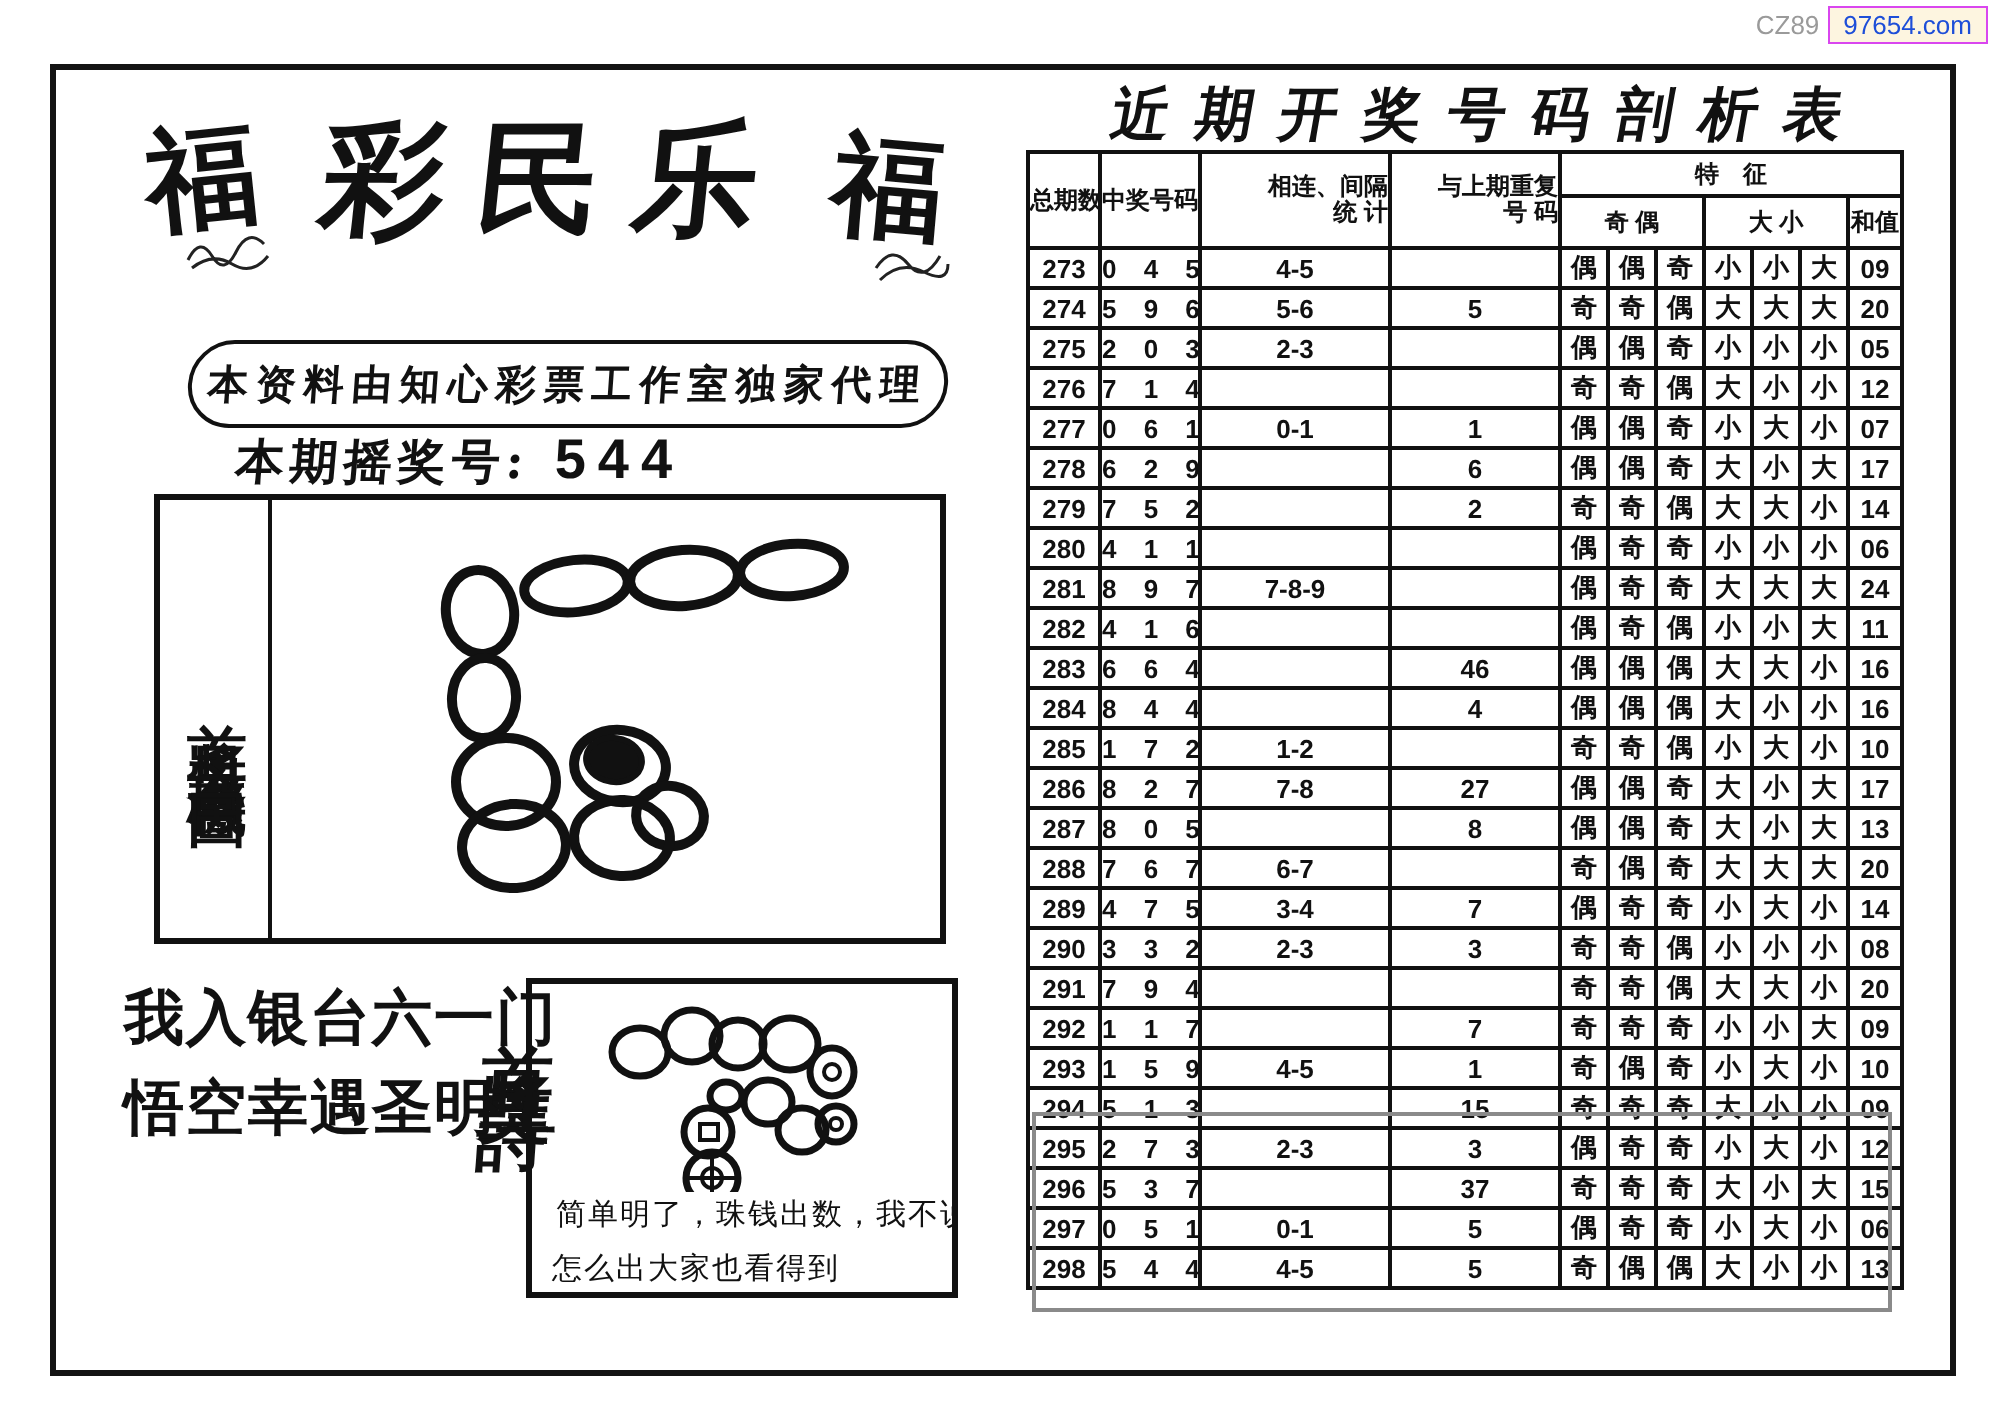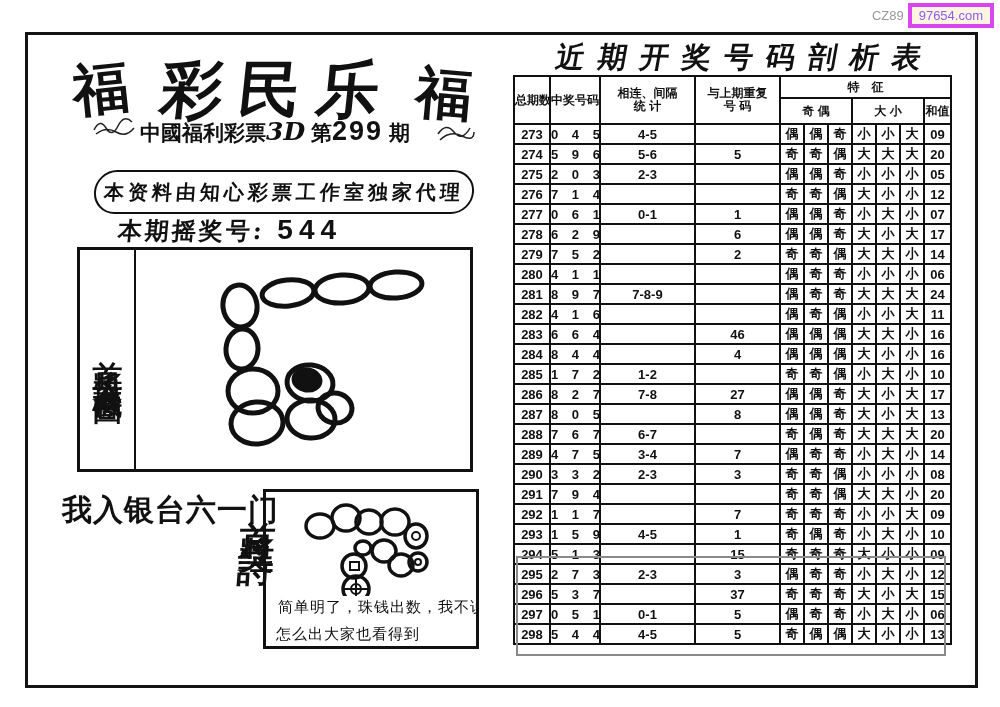--- a/index.html
+++ b/index.html
@@ -2,21 +2,21 @@
 <html><head>
 <meta charset="utf-8">
 <style>
   html,body{margin:0;padding:0;background:#fff;}
   #page{position:relative;width:1000px;height:707px;background:#fff;overflow:hidden;
         font-family:"Liberation Sans",sans-serif;color:#111;text-decoration:underline;}
 
   
   #watermark{position:absolute;top:3px;right:6px;display:flex;align-items:center;gap:4px;}
   #watermark .wm-prefix{color:#9a9a9a;font-size:13px;}
-  #watermark .wm-site{border:4px solid #d946ef;background:#fdf5e0;color:#8b5cf6;
+  #watermark .wm-site{border:1px solid #d946ef;background:#fdf5e0;color:#1d4ed8;
         font-size:13px;padding:1px 7px;}
 
   
   #frame{position:absolute;left:25px;top:32px;width:947px;height:650px;border:3px solid #141414;}
 
   
   .fu{position:absolute;font-family:"DejaVu Serif",serif;font-weight:900;font-size:56px;}
   #fu-left{left:73px;top:52px;transform:rotate(-6deg);}
   #fu-right{left:416px;top:57px;transform:rotate(5deg);}
   .scribble{position:absolute;}
@@ -61,21 +61,21 @@
   #table-title{position:absolute;left:540px;top:38px;width:410px;text-align:center;
         font-family:"DejaVu Serif",serif;font-weight:900;font-size:29px;letter-spacing:13px;
         transform:skewX(-10deg);white-space:nowrap;}
   #analysis-table{position:absolute;left:513px;top:75px;border-collapse:collapse;table-layout:fixed;
         width:437px;}
   #analysis-table th,#analysis-table td{border:2px solid #111;padding:0;text-align:center;
         font-weight:700;overflow:hidden;white-space:nowrap;}
   #analysis-table th{font-size:12px;line-height:13px;}
   #analysis-table td{font-size:13px;height:14.6px;}
   #analysis-table td.numbers-cell{letter-spacing:5px;}
-  #analysis-table th .h2{display:block;}
+  #analysis-table th .h2{display:block;text-align:right;}
   #empty-note-box{position:absolute;left:516px;top:556px;width:426px;height:96px;border:2px solid #8a8a8a;}
   .art-svg{position:absolute;left:0;top:0;}
 </style>
 </head>
 <body>
 
 <div id="page">
 
   <div id="watermark">
     <span class="wm-prefix">CZ89</span>
@@ -87,25 +87,20 @@
   <div id="fu-left" class="fu">福</div>
   <svg class="scribble" style="left:92px;top:112px;" width="44" height="26">
     <path d="M2 18 Q8 6 14 16 T26 14 T40 10 M4 22 Q14 14 24 20 T42 16" stroke="#222" stroke-width="1.5" fill="none"></path>
   </svg>
   <div id="main-title">彩民乐</div>
   <div id="fu-right" class="fu">福</div>
   <svg class="scribble" style="left:436px;top:118px;" width="40" height="26">
     <path d="M2 16 Q10 4 18 14 T34 10 M4 22 Q14 12 26 18 T38 14" stroke="#222" stroke-width="1.5" fill="none"></path>
   </svg>
 
-  <div id="subtitle">
-    <span>中國福利彩票</span><span class="sub-3d">3D</span>
-    <span>第</span><span class="sub-issue">299</span>
-    <span>期</span>
-  </div>
 
   <div id="agency-note">本资料由知心彩票工作室独家代理</div>
 
   <div id="draw-line">
     <span class="draw-label">本期摇奖号:</span>
     <span class="draw-number">544</span>
   </div>
 
   <div id="mystery-box">
     <div id="mystery-label">首獎玄機圖</div>
@@ -123,20 +118,21 @@
           <ellipse cx="121" cy="173" rx="26" ry="21" transform="rotate(-4 121 173)"></ellipse>
           <ellipse cx="175" cy="169" rx="24" ry="19" transform="rotate(3 175 169)"></ellipse>
         </g>
         <ellipse cx="171" cy="130" rx="14" ry="11" fill="#111" stroke="#111" stroke-width="3" transform="rotate(8 171 130)"></ellipse>
       </svg>
     </div>
   </div>
 
   <div id="poem">
     <div>我入银台六一门</div>
+    <div>悟空幸遇圣明主</div>
   </div>
   <div id="poem-label">首獎詩</div>
 
   <div id="hint-box">
     <svg class="art-svg" width="204" height="104" viewBox="0 0 204 104">
       <g stroke="#111" stroke-width="3.5" fill="none">
         <ellipse cx="54" cy="34" rx="14" ry="12"></ellipse>
         <ellipse cx="80" cy="26" rx="14" ry="13"></ellipse>
         <ellipse cx="103" cy="30" rx="13" ry="12"></ellipse>
         <ellipse cx="129" cy="30" rx="14" ry="13"></ellipse>

